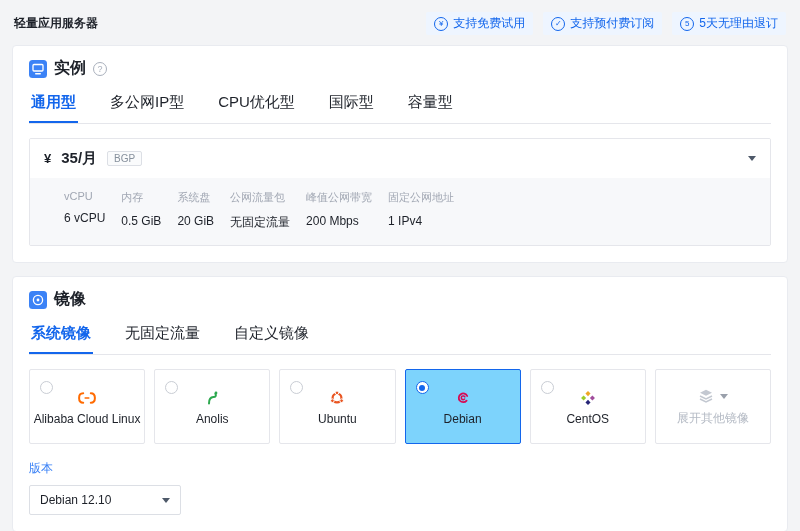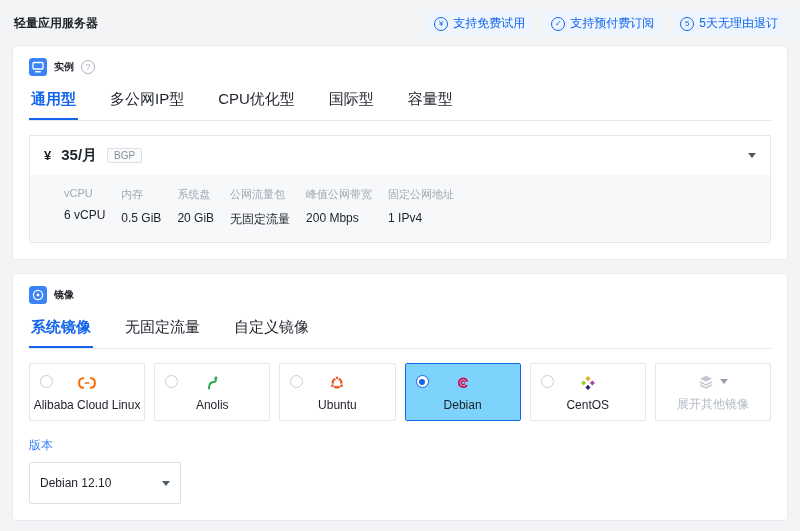--- a/index.html
+++ b/index.html
@@ -12,21 +12,21 @@
   .badges { display:flex; gap:10px; }
   .badge { display:inline-flex; align-items:center; gap:5px; font-size:12px; color:#1366ec;
            background:#eef5ff; border-radius:2px; padding:3px 8px; text-decoration:none; cursor:pointer; }
   .bicon { width:14px; height:14px; border:1px solid #1366ec; border-radius:50%;
            display:inline-flex; align-items:center; justify-content:center; font-size:8px; line-height:1; color:#1366ec; }
 
   
   .card { background:#fff; border:1px solid #e9ebf0; border-radius:4px; padding:12px 16px 16px; margin-bottom:13px; }
   .sec-head { display:flex; align-items:center; gap:7px; margin-bottom:10px; }
   .sec-icon { width:18px; height:18px; display:inline-flex; }
-  .sec-title { font-size:10px; font-weight:bold; }
+  .sec-title { font-size:16px; font-weight:bold; }
   .help { width:14px; height:14px; border:1px solid #a9b0bc; color:#a9b0bc; border-radius:50%;
           font-size:9px; display:inline-flex; align-items:center; justify-content:center; cursor:pointer; }
 
   
   .tabs { display:flex; gap:30px; border-bottom:1px solid #e5e6eb; margin-bottom:14px; }
   .tab { font-size:15px; padding:4px 2px 9px; cursor:pointer; color:#1d2129; border-bottom:2px solid transparent; }
   .tab.on { color:#1366ec; border-bottom-color:#1366ec; font-weight:bold; }
 
   
   .plan { border:1px solid #e5e6eb; border-radius:2px; overflow:hidden; cursor:pointer; }
@@ -36,35 +36,35 @@
   .tag { font-size:10px; color:#86909c; border:1px solid #dcdfe5; background:#fafbfc; border-radius:2px; padding:1px 6px; }
   .plan-top .caret { margin-left:auto; }
   .caret { width:0; height:0; border-left:4px solid transparent; border-right:4px solid transparent;
            border-top:5px solid #4e5969; display:inline-block; }
   .plan-specs { background:#f7f8fa; display:flex; gap:16px; padding:12px 14px 14px 34px; }
   .spec-label { font-size:11px; color:#a1a7b3; margin-bottom:9px; white-space:nowrap; }
   .spec-value { font-size:12px; color:#1d2129; white-space:nowrap; }
 
   
   .os-row { display:flex; gap:9px; margin-bottom:16px; }
-  .oscard { position:relative; flex:1; height:58px; border:1px solid #e5e6eb; border-radius:2px; background:#fff;
+  .oscard { position:relative; flex:1; height:75px; border:1px solid #e5e6eb; border-radius:2px; background:#fff;
             display:flex; flex-direction:column; align-items:center; justify-content:center; gap:6px; cursor:pointer; padding-top:2px; }
   .oscard.on { border-color:#1366ec; background:#7dd3fc; }
   .radio { position:absolute; left:10px; top:11px; width:13px; height:13px; border:1px solid #c9cdd4; border-radius:50%; background:#fff; }
   .oscard.on .radio { border-color:#1366ec; }
   .oscard.on .radio::after { content:""; position:absolute; left:2.5px; top:2.5px; width:6px; height:6px; border-radius:50%; background:#1366ec; }
   .oslogo { height:17px; display:flex; align-items:center; }
   .oslabel { font-size:12px; color:#1d2129; white-space:nowrap; }
   .oscard.expand .oslabel { color:#b4bac4; }
   .expand-top { display:flex; align-items:center; gap:6px; }
   .oscard.expand .caret { border-top-color:#9aa0ab; }
 
   
   .field-label { font-size:12px; color:#3b82f6; margin-bottom:8px; }
-  .select { width:152px; height:42px; border:1px solid #dcdfe5; border-radius:2px; background:#fff;
+  .select { width:152px; height:30px; border:1px solid #dcdfe5; border-radius:2px; background:#fff;
             display:flex; align-items:center; gap:7px; padding:0 10px; font-size:12px; cursor:pointer; }
   .select .caret { margin-left:auto; }
 </style>
 </head>
 <body>
 
 <div class="page">
 
   <header class="topbar">
     <h1 class="page-title">轻量应用服务器</h1>

